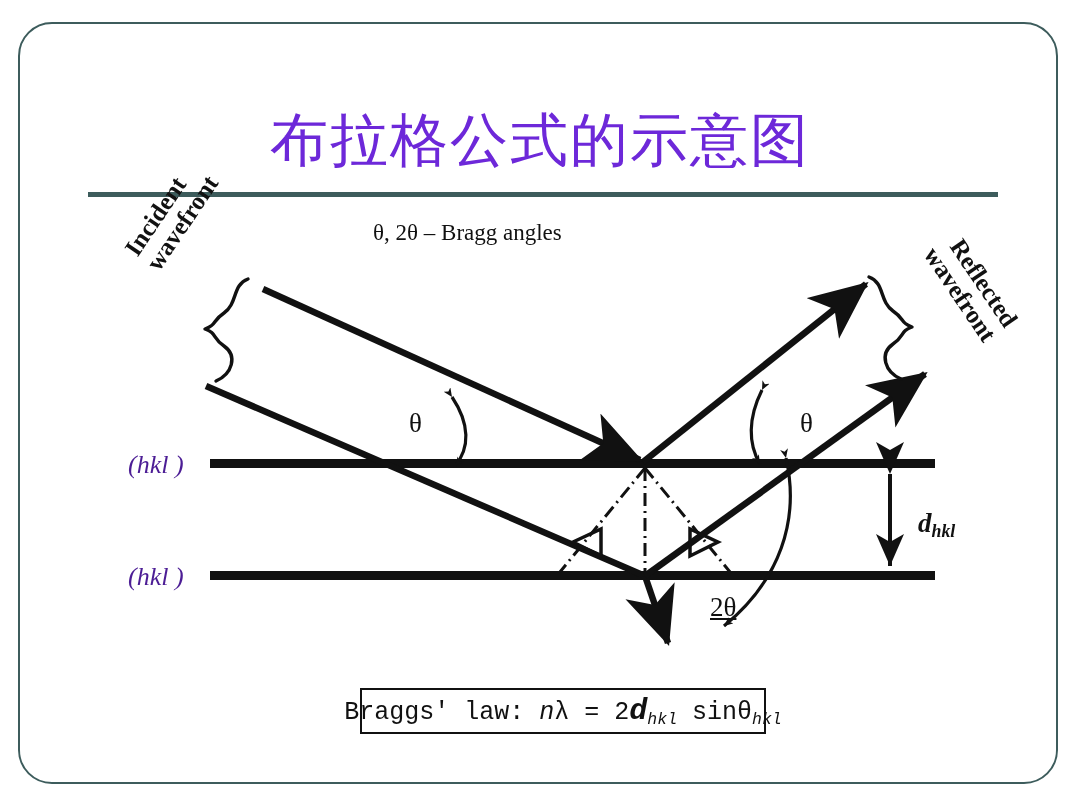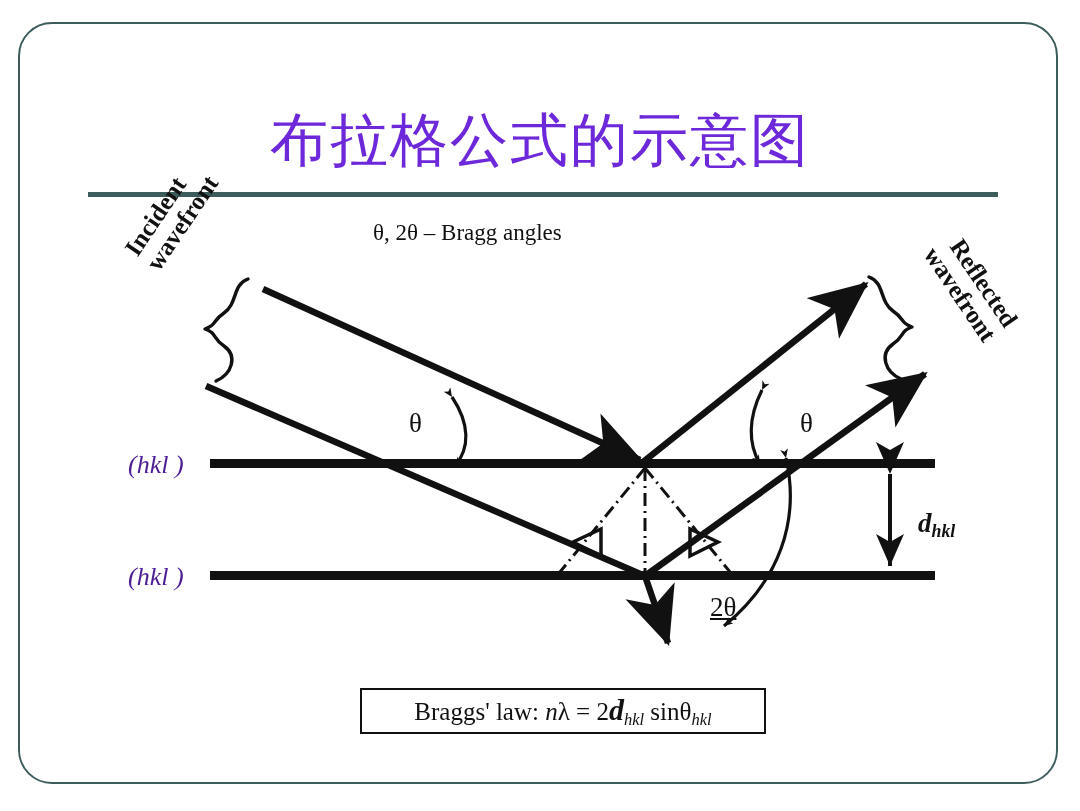--- a/index.html
+++ b/index.html
@@ -140,21 +140,21 @@
     width: 406px;
     height: 46px;
     box-sizing: border-box;
     border: 2px solid #111;
     background: #ffffff;
     display: flex;
     align-items: center;
     justify-content: center;
   }
   #law-text {
-    font-family: Liberation Serif, serif;
+    font-family: Liberation Mono, monospace;
     font-size: 25px;
     color: #111;
     white-space: nowrap;
   }
   .big-d { font-size: 1.2em; font-style: italic; font-weight: bold; }
 </style>
 </head>
 <body>
 
 <div id="slide">

